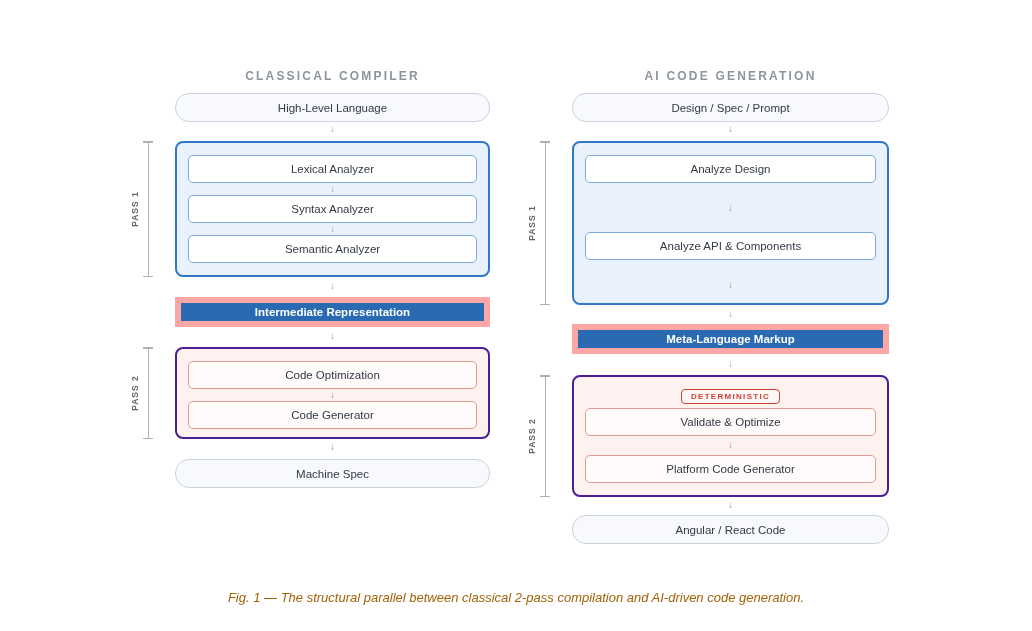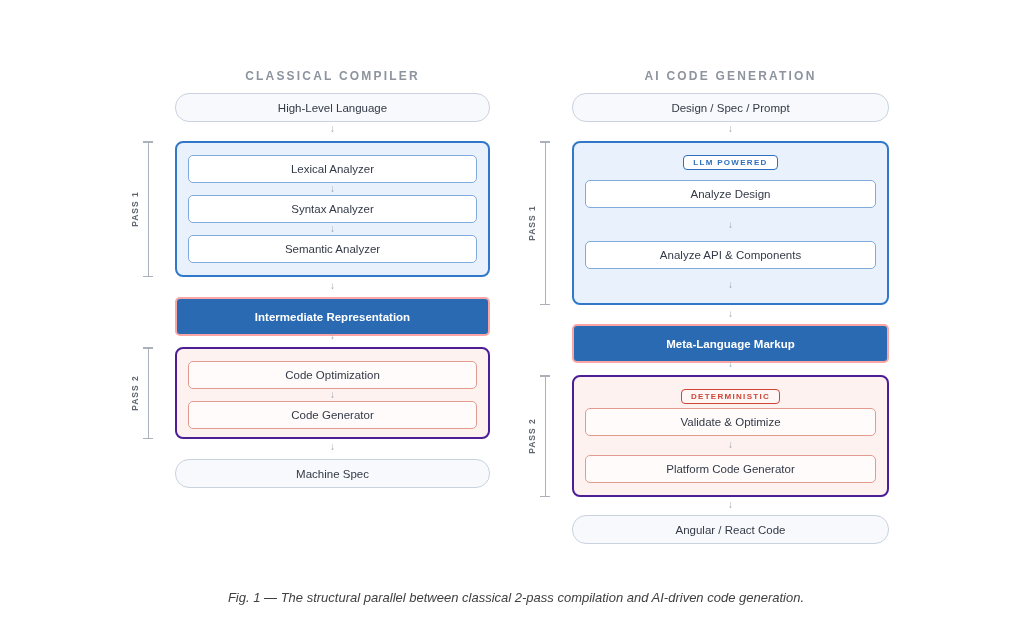--- a/index.html
+++ b/index.html
@@ -37,38 +37,38 @@
   .group.red .item{background:#fffbfa;border:1.5px solid #e39b90;}
   .ar-s{flex:none;text-align:center;color:#9ba2ab;font-size:10px;line-height:12px;}
   .badge-row{flex:none;display:flex;justify-content:center;height:15px;}
   .badge{
     display:inline-flex;align-items:center;padding:0 9px;border-radius:4px;
     font-size:8px;font-weight:bold;letter-spacing:1.3px;box-sizing:border-box;
   }
   .badge.blue{background:#ffffff;border:1.3px solid #2f6fbe;color:#2f6fbe;}
   .badge.red{background:#fef7f5;border:1.3px solid #cf4437;color:#cf4437;}
   .bar{
-    position:absolute;left:0;right:0;height:39px;box-sizing:border-box;
-    background:#2a6ab3;border:2px solid #fca5a5;border-radius:5px;
+    position:absolute;left:0;right:0;height:30px;box-sizing:border-box;
+    background:#2a6ab3;border:6px solid #fca5a5;border-radius:0;
     display:flex;align-items:center;justify-content:center;
     color:#ffffff;font-weight:bold;font-size:11.5px;
   }
   .bracket{position:absolute;left:-40px;width:18px;}
   .bracket .vline{position:absolute;right:4px;top:0;bottom:0;width:1.5px;background:#aab1ba;}
   .bracket .cap{position:absolute;right:0;width:10px;height:1.5px;background:#aab1ba;}
   .bracket .cap.t{top:0;}
   .bracket .cap.b{bottom:0;}
   .pass-label{
     position:absolute;right:13px;top:50%;
     transform:translateY(-50%) rotate(180deg);writing-mode:vertical-rl;
     font-size:8.5px;font-weight:bold;letter-spacing:1px;color:#5f6670;white-space:nowrap;
   }
   .caption{
     position:absolute;left:0;right:0;top:590px;text-align:center;
-    font-style:italic;font-size:13px;color:#404040;
+    font-style:italic;font-size:13px;color:#a16207;
   }
   
   #l-input{top:93px;}   #l-a1{top:123px;}
   #l-g1{top:141px;height:136px;}
   #l-a2{top:280px;}     #l-ir{top:297px;}
   #l-a3{top:330px;}     #l-g2{top:347px;height:92px;}
   #l-a4{top:441px;}     #l-output{top:459px;}
   #l-b1{top:141px;height:136px;}
   #l-b2{top:347px;height:92px;}
   
@@ -131,23 +131,20 @@
     <div class="plain" id="r-input">Design / Spec / Prompt</div>
     <div class="ar" id="r-a1">↓</div>
 
     <div class="bracket" id="r-b1">
       <div class="cap t"></div>
       <div class="vline"></div>
       <div class="cap b"></div>
       <div class="pass-label">PASS 1</div>
     </div>
     <div class="group blue" id="r-g1">
-      <div class="badge-row">
-        <span class="badge blue">LLM POWERED</span>
-      </div>
       <div class="item">Analyze Design</div>
       <div class="ar-s">↓</div>
       <div class="item">Analyze API &amp; Components</div>
       <div class="ar-s">↓</div>
     </div>
 
     <div class="ar" id="r-a2">↓</div>
     <div class="bar" id="r-ir">Meta-Language Markup</div>
     <div class="ar" id="r-a3">↓</div>
 

